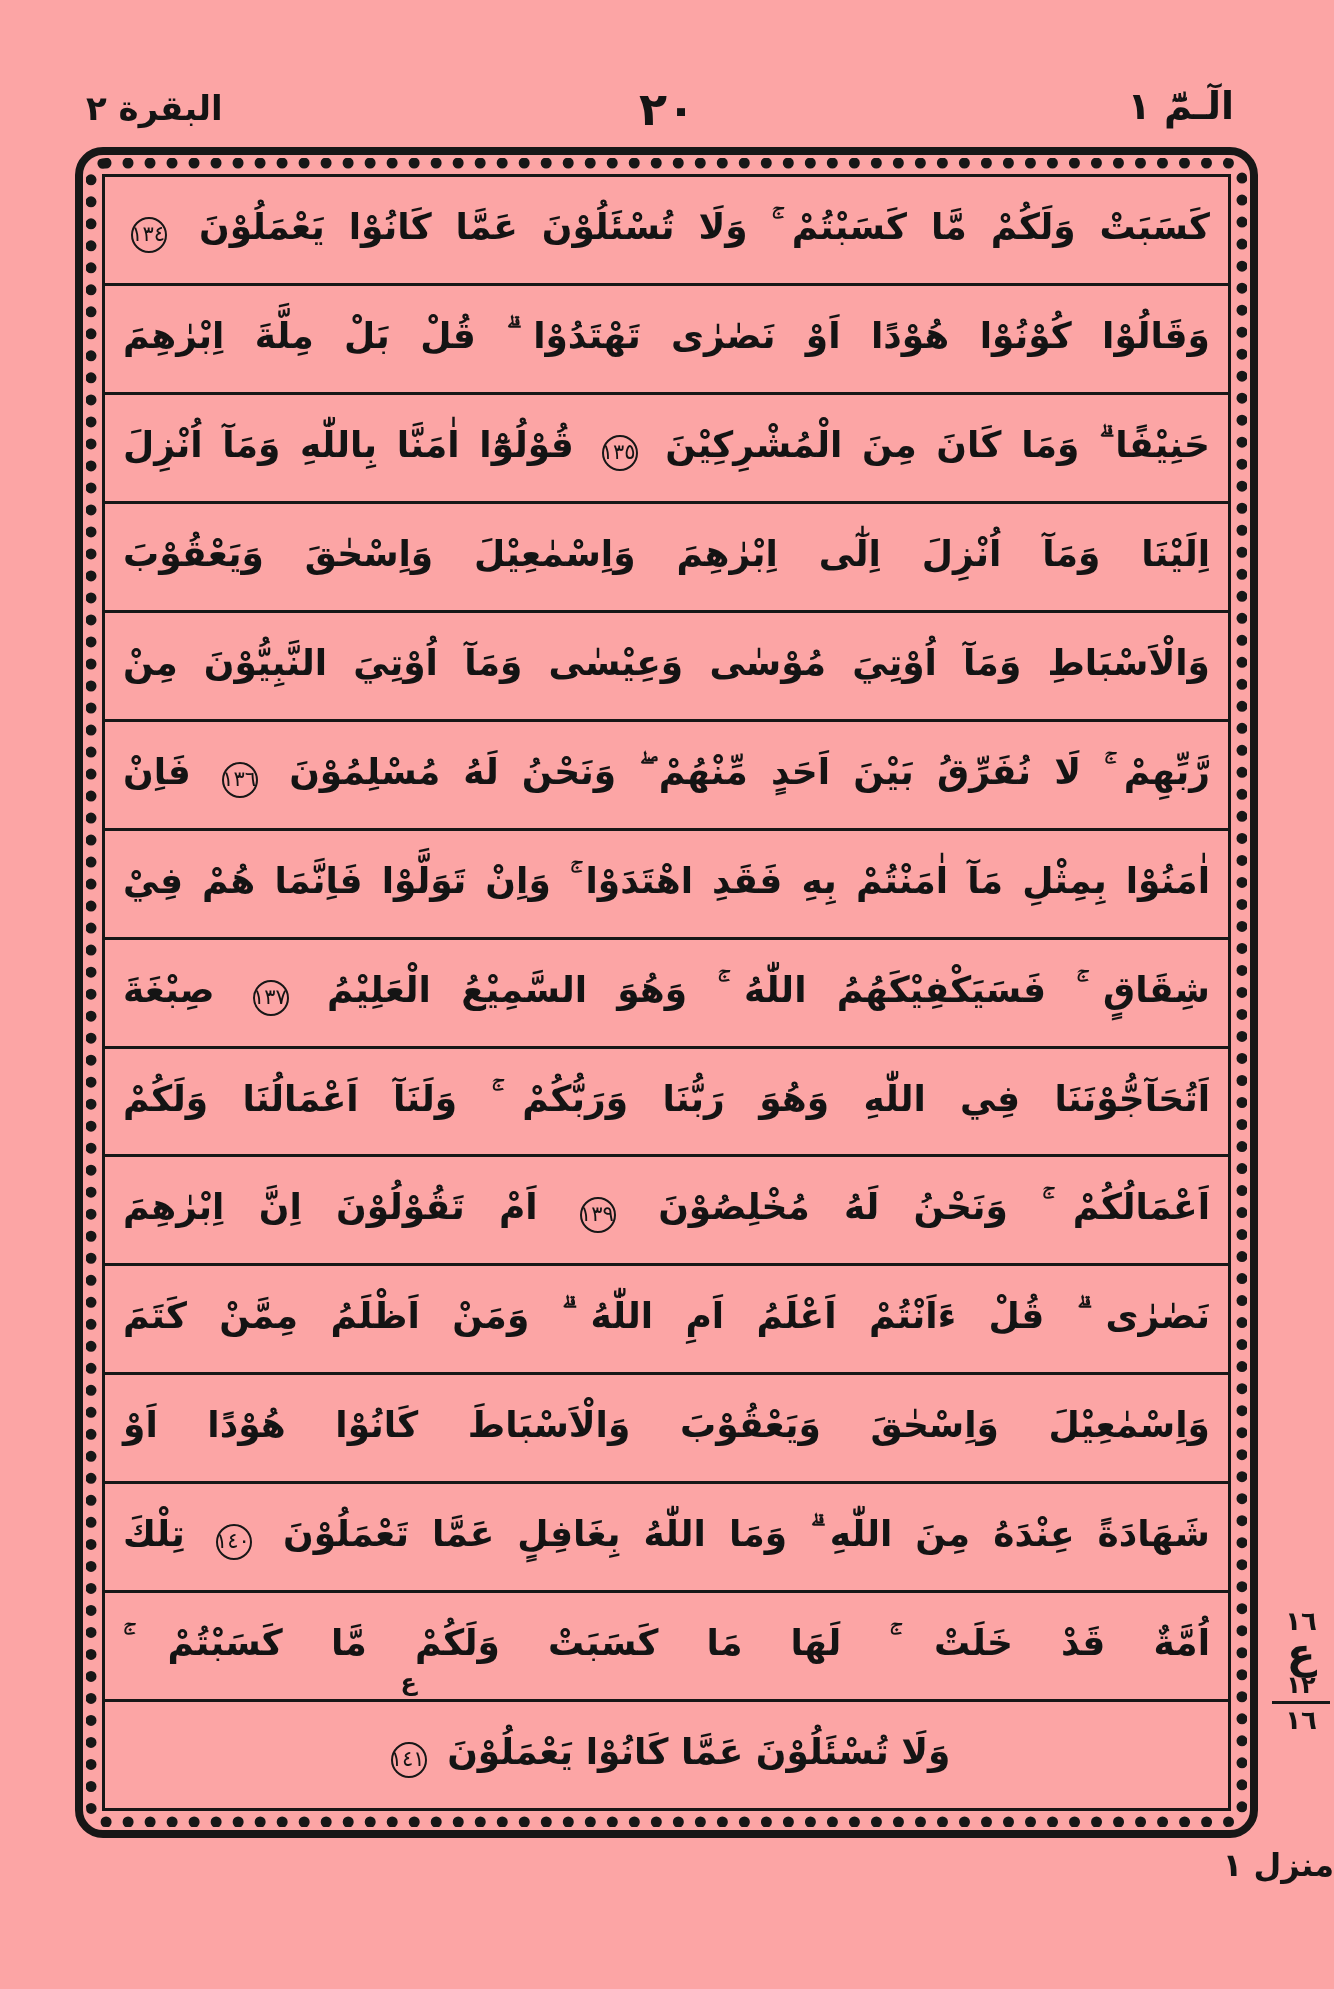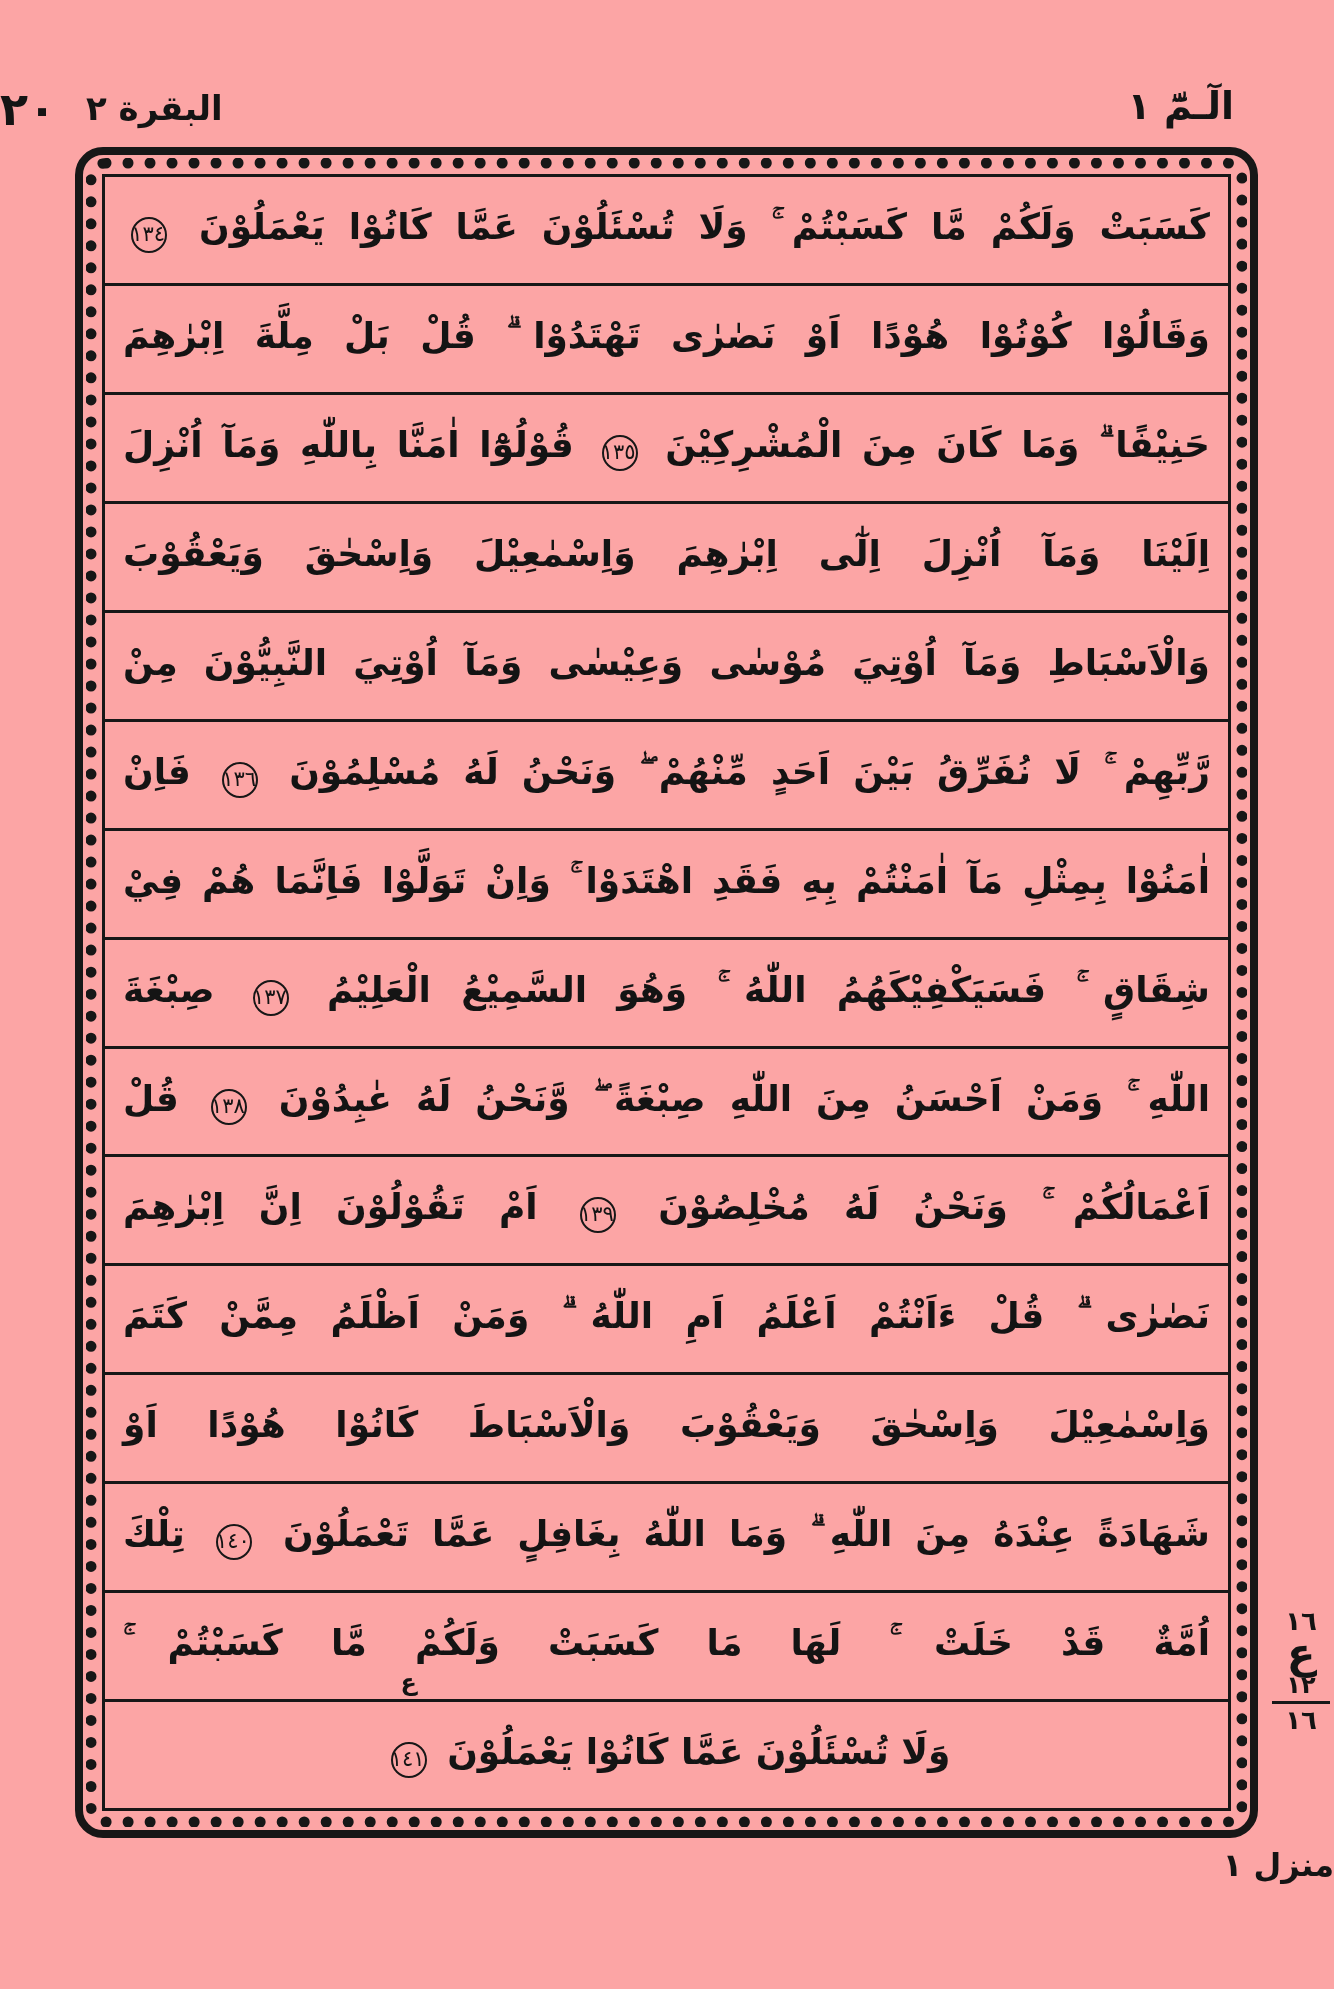--- a/index.html
+++ b/index.html
@@ -2,21 +2,21 @@
 <html lang="ar"><head>
 <meta charset="utf-8">
 <style>
   html,body{margin:0;padding:0;background:#ffffff;}
   .page{
     position:relative;width:1334px;height:1989px;background:#fca5a5;overflow:hidden;
     font-family:"DejaVu Sans",sans-serif;color:#141414;
   }
   
   .hdr-left{position:absolute;left:86px;top:88px;font-size:34px;font-weight:bold;direction:rtl;}
-  .hdr-center{position:absolute;left:0;right:0;top:82px;font-size:46px;font-weight:bold;}
+  .hdr-center{position:absolute;left:0;right:0;top:82px;text-align:center;font-size:46px;font-weight:bold;}
   .hdr-right{position:absolute;right:100px;top:84px;font-size:38px;font-weight:bold;direction:rtl;}
   
   .frame-outer{
     position:absolute;left:75px;top:147px;width:1183px;height:1691px;
     border:8px solid #171717;border-radius:28px;padding:3px;box-sizing:border-box;
   }
   .frame-beads{
     width:100%;height:100%;box-sizing:border-box;
     border:11px dotted #171717;border-radius:20px;padding:5px;
   }
@@ -77,21 +77,21 @@
     <div class="frame-beads">
       <div class="frame-inner">
           <div class="qline"><span class="qtext">كَسَبَتْ وَلَكُمْ مَّا كَسَبْتُمْ ۚ وَلَا تُسْئَلُوْنَ عَمَّا كَانُوْا يَعْمَلُوْنَ</span> <span class="vwrap"><span class="vcircle">١٣٤</span></span> </div>
           <div class="qline"><span class="qtext">وَقَالُوْا كُوْنُوْا هُوْدًا اَوْ نَصٰرٰى تَهْتَدُوْا ۗ قُلْ بَلْ مِلَّةَ اِبْرٰهِمَ</span> </div>
           <div class="qline"><span class="qtext">حَنِيْفًا ۗ وَمَا كَانَ مِنَ الْمُشْرِكِيْنَ</span> <span class="vwrap"><span class="vcircle">١٣٥</span></span> <span class="qtext">قُوْلُوْٓا اٰمَنَّا بِاللّٰهِ وَمَآ اُنْزِلَ</span> </div>
           <div class="qline"><span class="qtext">اِلَيْنَا وَمَآ اُنْزِلَ اِلٰٓى اِبْرٰهِمَ وَاِسْمٰعِيْلَ وَاِسْحٰقَ وَيَعْقُوْبَ</span> </div>
           <div class="qline"><span class="qtext">وَالْاَسْبَاطِ وَمَآ اُوْتِيَ مُوْسٰى وَعِيْسٰى وَمَآ اُوْتِيَ النَّبِيُّوْنَ مِنْ</span> </div>
           <div class="qline"><span class="qtext">رَّبِّهِمْ ۚ لَا نُفَرِّقُ بَيْنَ اَحَدٍ مِّنْهُمْ ۖ وَنَحْنُ لَهُ مُسْلِمُوْنَ</span> <span class="vwrap"><span class="vcircle">١٣٦</span></span> <span class="qtext">فَاِنْ</span> </div>
           <div class="qline"><span class="qtext">اٰمَنُوْا بِمِثْلِ مَآ اٰمَنْتُمْ بِهِ فَقَدِ اهْتَدَوْا ۚ وَاِنْ تَوَلَّوْا فَاِنَّمَا هُمْ فِيْ</span> </div>
           <div class="qline"><span class="qtext">شِقَاقٍ ۚ فَسَيَكْفِيْكَهُمُ اللّٰهُ ۚ وَهُوَ السَّمِيْعُ الْعَلِيْمُ</span> <span class="vwrap"><span class="vcircle">١٣٧</span></span> <span class="qtext">صِبْغَةَ</span> </div>
-          <div class="qline"><span class="qtext">اللّٰهِ ۚ وَمَنْ اَحْسَنُ مِنَ اللّٰهِ صِبْغَةً ۖ وَّنَحْنُ لَهُ عٰبِدُوْنَ</span> <span class="vwrap"><span class="vcircle">١٣٨</span></span> <span class="qtext">قُلْ</span> </div>
+          <div class="qline"><span class="qtext">اَتُحَآجُّوْنَنَا فِي اللّٰهِ وَهُوَ رَبُّنَا وَرَبُّكُمْ ۚ وَلَنَآ اَعْمَالُنَا وَلَكُمْ</span> </div>
           <div class="qline"><span class="qtext">اَعْمَالُكُمْ ۚ وَنَحْنُ لَهُ مُخْلِصُوْنَ</span> <span class="vwrap"><span class="vcircle">١٣٩</span></span> <span class="qtext">اَمْ تَقُوْلُوْنَ اِنَّ اِبْرٰهِمَ</span> </div>
           <div class="qline"><span class="qtext">نَصٰرٰى ۗ قُلْ ءَاَنْتُمْ اَعْلَمُ اَمِ اللّٰهُ ۗ وَمَنْ اَظْلَمُ مِمَّنْ كَتَمَ</span> </div>
           <div class="qline"><span class="qtext">وَاِسْمٰعِيْلَ وَاِسْحٰقَ وَيَعْقُوْبَ وَالْاَسْبَاطَ كَانُوْا هُوْدًا اَوْ</span> </div>
           <div class="qline"><span class="qtext">شَهَادَةً عِنْدَهُ مِنَ اللّٰهِ ۗ وَمَا اللّٰهُ بِغَافِلٍ عَمَّا تَعْمَلُوْنَ</span> <span class="vwrap"><span class="vcircle">١٤٠</span></span> <span class="qtext">تِلْكَ</span> </div>
           <div class="qline"><span class="qtext">اُمَّةٌ قَدْ خَلَتْ ۚ لَهَا مَا كَسَبَتْ وَلَكُمْ مَّا كَسَبْتُمْ ۚ</span> </div>
           <div class="qline center"><span class="qtext">وَلَا تُسْئَلُوْنَ عَمَّا كَانُوْا يَعْمَلُوْنَ</span> <span class="vwrap"><span class="ruku-sign">ع</span><span class="vcircle">١٤١</span></span> </div>
         </div>
     </div>
   </div>
 

